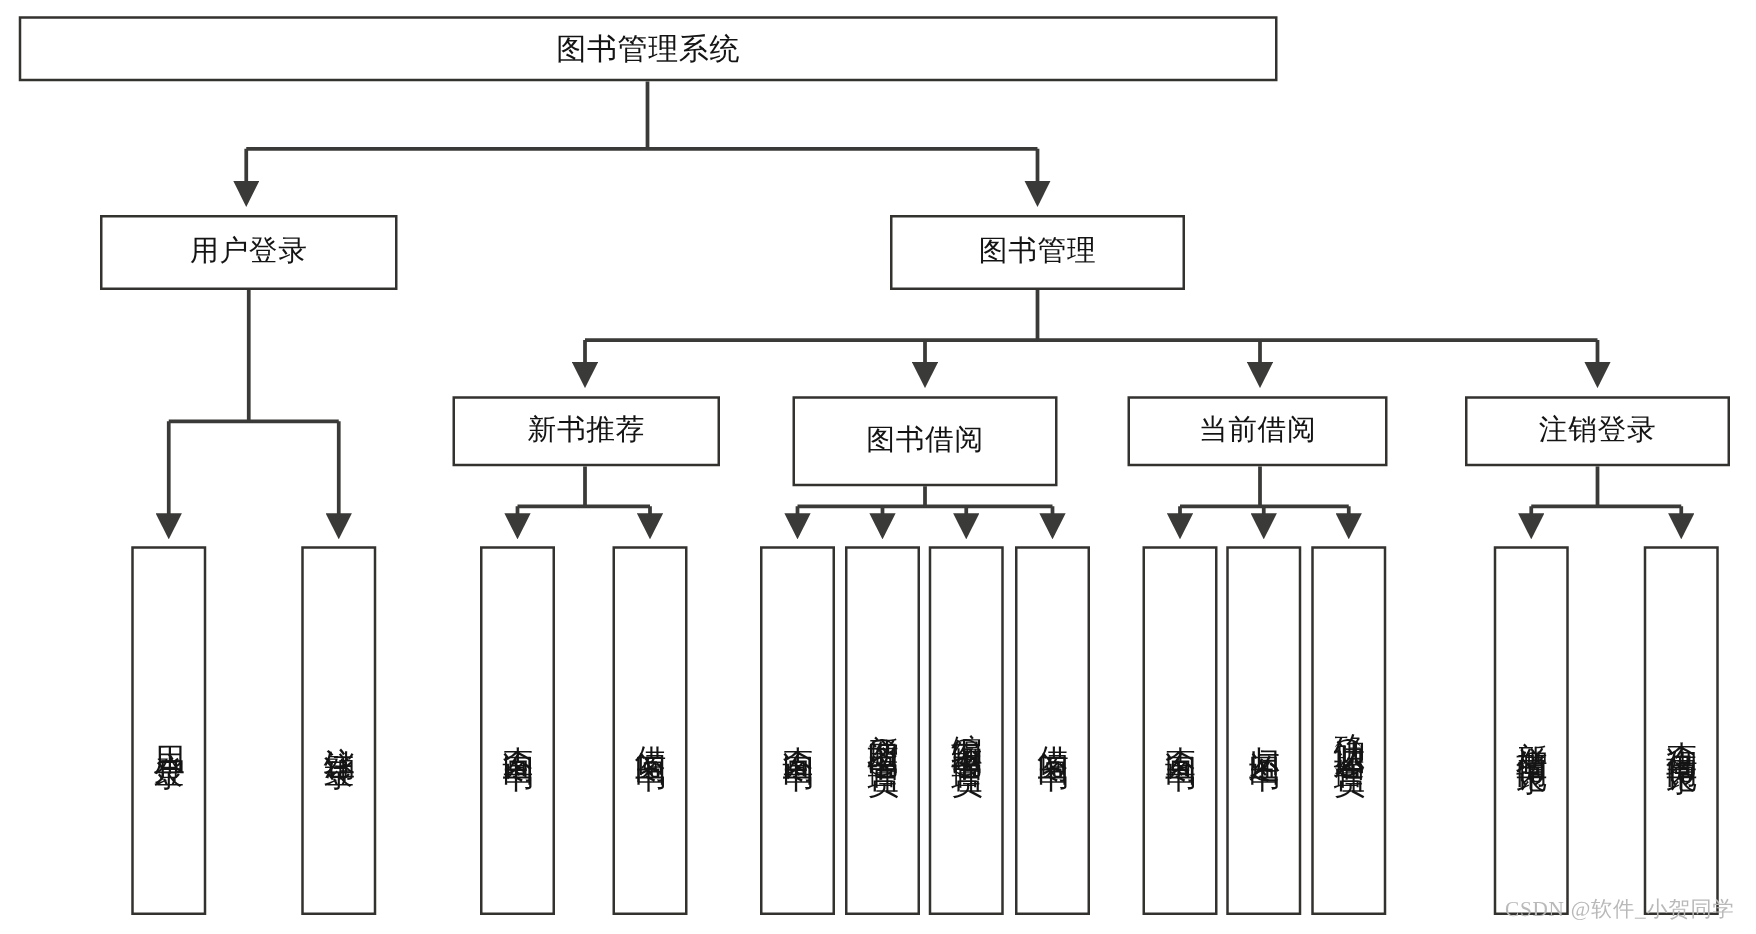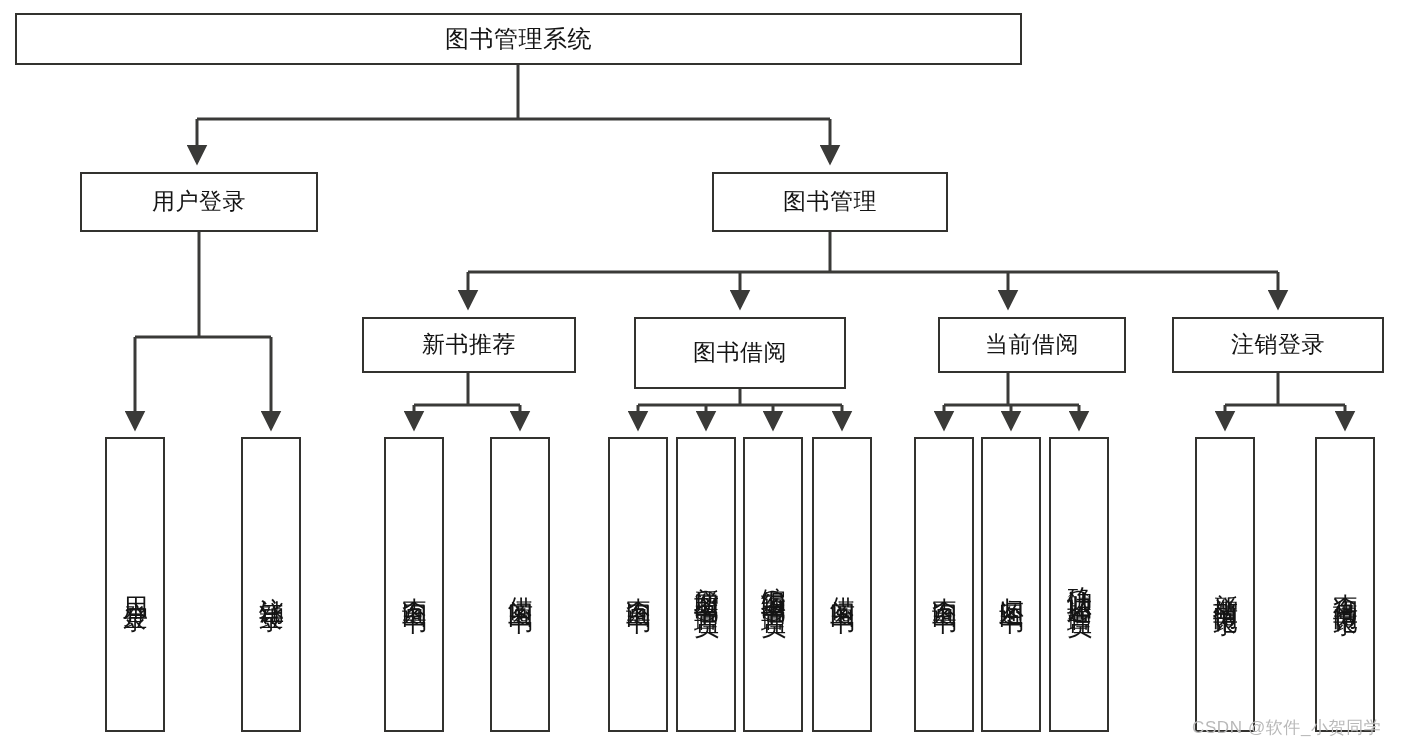--- a/index.html
+++ b/index.html
@@ -60,21 +60,22 @@
   }
   .node.root .lbl {
     font-size: 24px;
   }
   .watermark {
     position: absolute;
     font-size: 17px;
     color: #b9b9b9;
     letter-spacing: 0.6px;
     white-space: nowrap;
-    font-family: Liberation Sans, sans-serif;
+    font-family: Liberation Serif, serif;
+    margin-left: 12px;
   }
 </style>
 </head>
 <body>
 
 <div id="canvas">
 
   <svg id="wires" viewBox="0 0 1405 747" xmlns="http://www.w3.org/2000/svg">
     <defs>
       <marker id="arrow" viewBox="0 0 12 12" refX="10" refY="6" markerWidth="7" markerHeight="7" orient="auto-start-reverse">
@@ -138,21 +139,21 @@
   </div>
 
   <div class="node horiz" style="left:712px; top:172px; width:236px; height:60px;">
     <span class="lbl">图书管理</span>
   </div>
 
   <div class="node horiz" style="left:634px; top:317px; width:212px; height:72px;">
     <span class="lbl">图书借阅</span>
   </div>
 
-  <div class="node horiz" style="left:938px; top:317px; width:188px; height:56px;">
+  <div class="node horiz" style="left:902px; top:317px; width:208px; height:56px;">
     <span class="lbl">当前借阅</span>
   </div>
 
   <div class="node horiz" style="left:1172px; top:317px; width:212px; height:56px;">
     <span class="lbl">注销登录</span>
   </div>
 
   <div class="node vert" style="left:105px; top:437px; width:60px; height:295px;">
     <span class="lbl">用户登录</span>
   </div>

